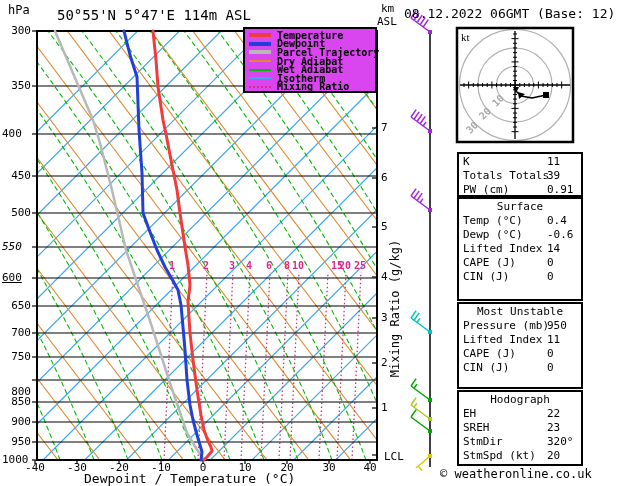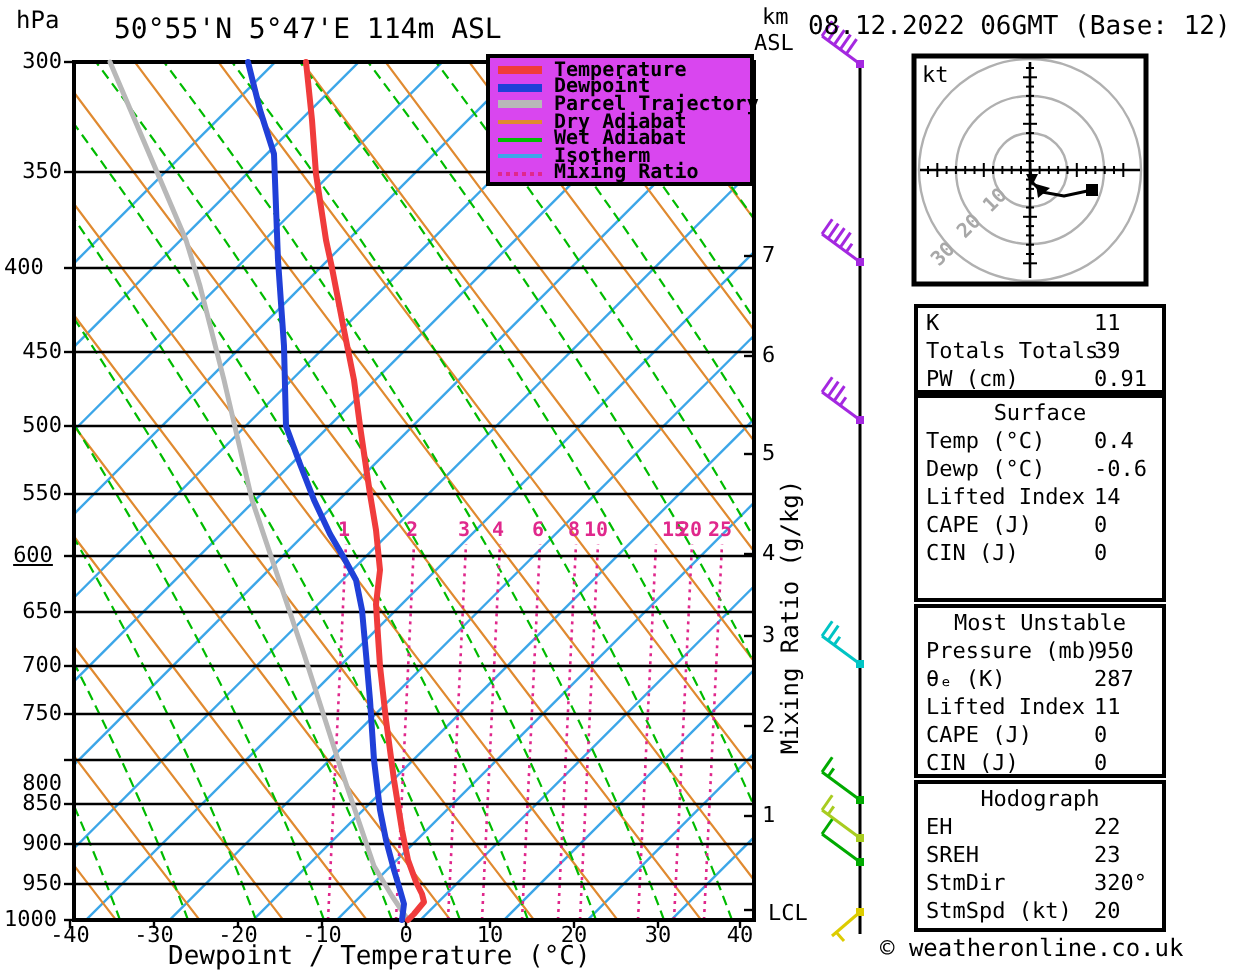--- a/index.html
+++ b/index.html
@@ -17,21 +17,21 @@
   #datetime{left:404px;top:6px;font-size:13px;white-space:pre;}
   #legend{left:243px;top:27px;width:134px;height:66px;border:2px solid #000;background:#d946ef;
           padding:2px 0 0 4px;box-sizing:border-box;}
   .lrow{display:flex;align-items:center;height:8.6px;}
   .lsample{display:inline-block;width:22px;margin-right:6px;flex:none;}
   .llabel{font-size:10px;font-weight:bold;line-height:9px;white-space:pre;}
   #xaxis-title{left:84px;top:471px;width:260px;text-align:left;font-size:13px;}
   #mixtitle{left:388px;top:396px;width:175px;text-align:center;font-size:12px;
             transform:rotate(-90deg);transform-origin:0 0;}
   #lcl{left:384px;top:450px;font-size:11px;}
-  #kt{left:461px;top:31px;font-size:11px;}
+  #kt{left:461px;top:31px;font-size:11px;font-family:Liberation Serif, serif;}
   .ringlabel{position:absolute;font-size:10px;font-weight:bold;color:#a8a8a8;
              transform:rotate(-45deg);white-space:pre;}
   .box{position:absolute;left:457px;width:126px;border:2px solid #000;background:#fff;
        box-sizing:border-box;padding-top:1px;}
   .trow{position:relative;height:14px;font-size:11px;line-height:13px;white-space:pre;}
   .trow .lbl{position:absolute;left:4px;}
   .trow .val{position:absolute;left:88px;}
   .thead{height:14px;font-size:11px;line-height:13px;text-align:center;white-space:pre;}
   #copyright{left:440px;top:467px;font-size:12px;white-space:pre;}
 </style>
@@ -296,22 +296,22 @@
         <span class="llabel">Mixing Ratio</span>
       </div>
     </div>
 
   <div id="pressure-axis">
       <span class="ticklabel" style="left: 2px; top: 25px; width: 29px; text-align: right;">300</span>
       <span class="ticklabel" style="left: 2px; top: 80px; width: 29px; text-align: right;">350</span>
       <span class="ticklabel" style="left: 2px; top: 128px; width: 29px; text-align: left;">400</span>
       <span class="ticklabel" style="left: 2px; top: 170px; width: 29px; text-align: right;">450</span>
       <span class="ticklabel" style="left: 2px; top: 207px; width: 29px; text-align: right;">500</span>
-      <span class="ticklabel" style="left: 2px; top: 241px; width: 29px; text-align: right;">550</span>
-      <span class="ticklabel" style="left: 2px; top: 272px; width: 29px; text-align: center; text-decoration: underline;">600</span>
+      <span class="ticklabel" style="left: 2px; top: 241px; width: 29px;  font-style: italic;">550</span>
+      <span class="ticklabel" style="left: 2px; top: 272px; width: 29px; text-align: left; text-decoration: underline;">600</span>
       <span class="ticklabel" style="left: 2px; top: 300px; width: 29px; text-align: right;">650</span>
       <span class="ticklabel" style="left: 2px; top: 327px; width: 29px; text-align: right;">700</span>
       <span class="ticklabel" style="left: 2px; top: 351px; width: 29px; text-align: right;">750</span>
       <span class="ticklabel" style="left: 2px; top: 374px; width: 29px; text-align: right; margin-top: 12px;">800</span>
       <span class="ticklabel" style="left: 2px; top: 396px; width: 29px; text-align: right;">850</span>
       <span class="ticklabel" style="left: 2px; top: 416px; width: 29px; text-align: right;">900</span>
       <span class="ticklabel" style="left: 2px; top: 436px; width: 29px; text-align: right;">950</span>
       <span class="ticklabel" style="left: 2px; top: 454px; width: 29px; text-align: left;">1000</span>
     </div>
   <div id="temp-axis">
@@ -368,21 +368,20 @@
         <div class="thead">Surface</div>
         <div class="trow"><span class="lbl">Temp (°C)</span><span class="val">0.4</span></div>
         <div class="trow"><span class="lbl">Dewp (°C)</span><span class="val">-0.6</span></div>
         <div class="trow"><span class="lbl">Lifted Index</span><span class="val">14</span></div>
         <div class="trow"><span class="lbl">CAPE (J)</span><span class="val">0</span></div>
         <div class="trow"><span class="lbl">CIN (J)</span><span class="val">0</span></div>
       </div>
       <div class="box" style="top: 302px; height: 87px;">
         <div class="thead">Most Unstable</div>
         <div class="trow"><span class="lbl">Pressure (mb)</span><span class="val">950</span></div>
-        <div class="trow"><span class="lbl">θₑ (K)</span><span class="val">287</span></div>
         <div class="trow"><span class="lbl">Lifted Index</span><span class="val">11</span></div>
         <div class="trow"><span class="lbl">CAPE (J)</span><span class="val">0</span></div>
         <div class="trow"><span class="lbl">CIN (J)</span><span class="val">0</span></div>
       </div>
       <div class="box" style="top: 390px; height: 76px;">
         <div class="thead">Hodograph</div>
         <div class="trow"><span class="lbl">EH</span><span class="val">22</span></div>
         <div class="trow"><span class="lbl">SREH</span><span class="val">23</span></div>
         <div class="trow"><span class="lbl">StmDir</span><span class="val">320°</span></div>
         <div class="trow"><span class="lbl">StmSpd (kt)</span><span class="val">20</span></div>

